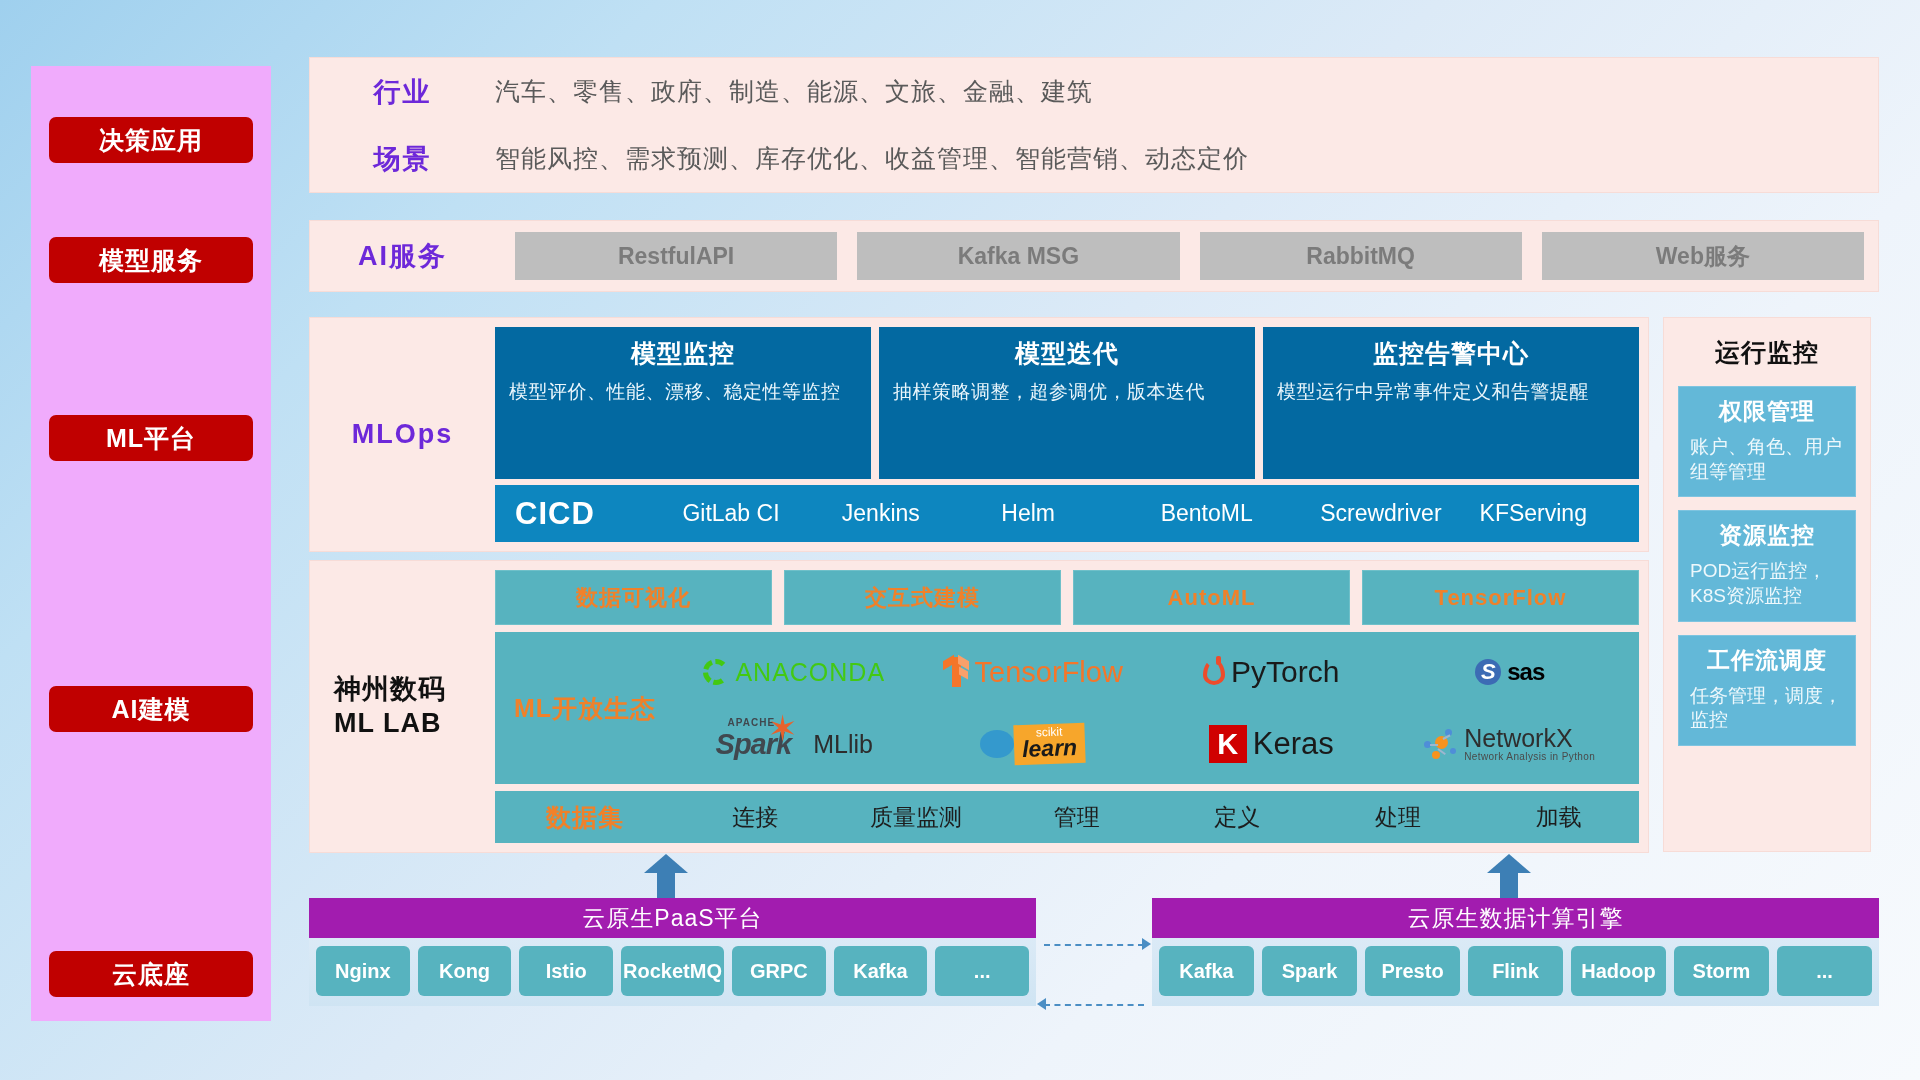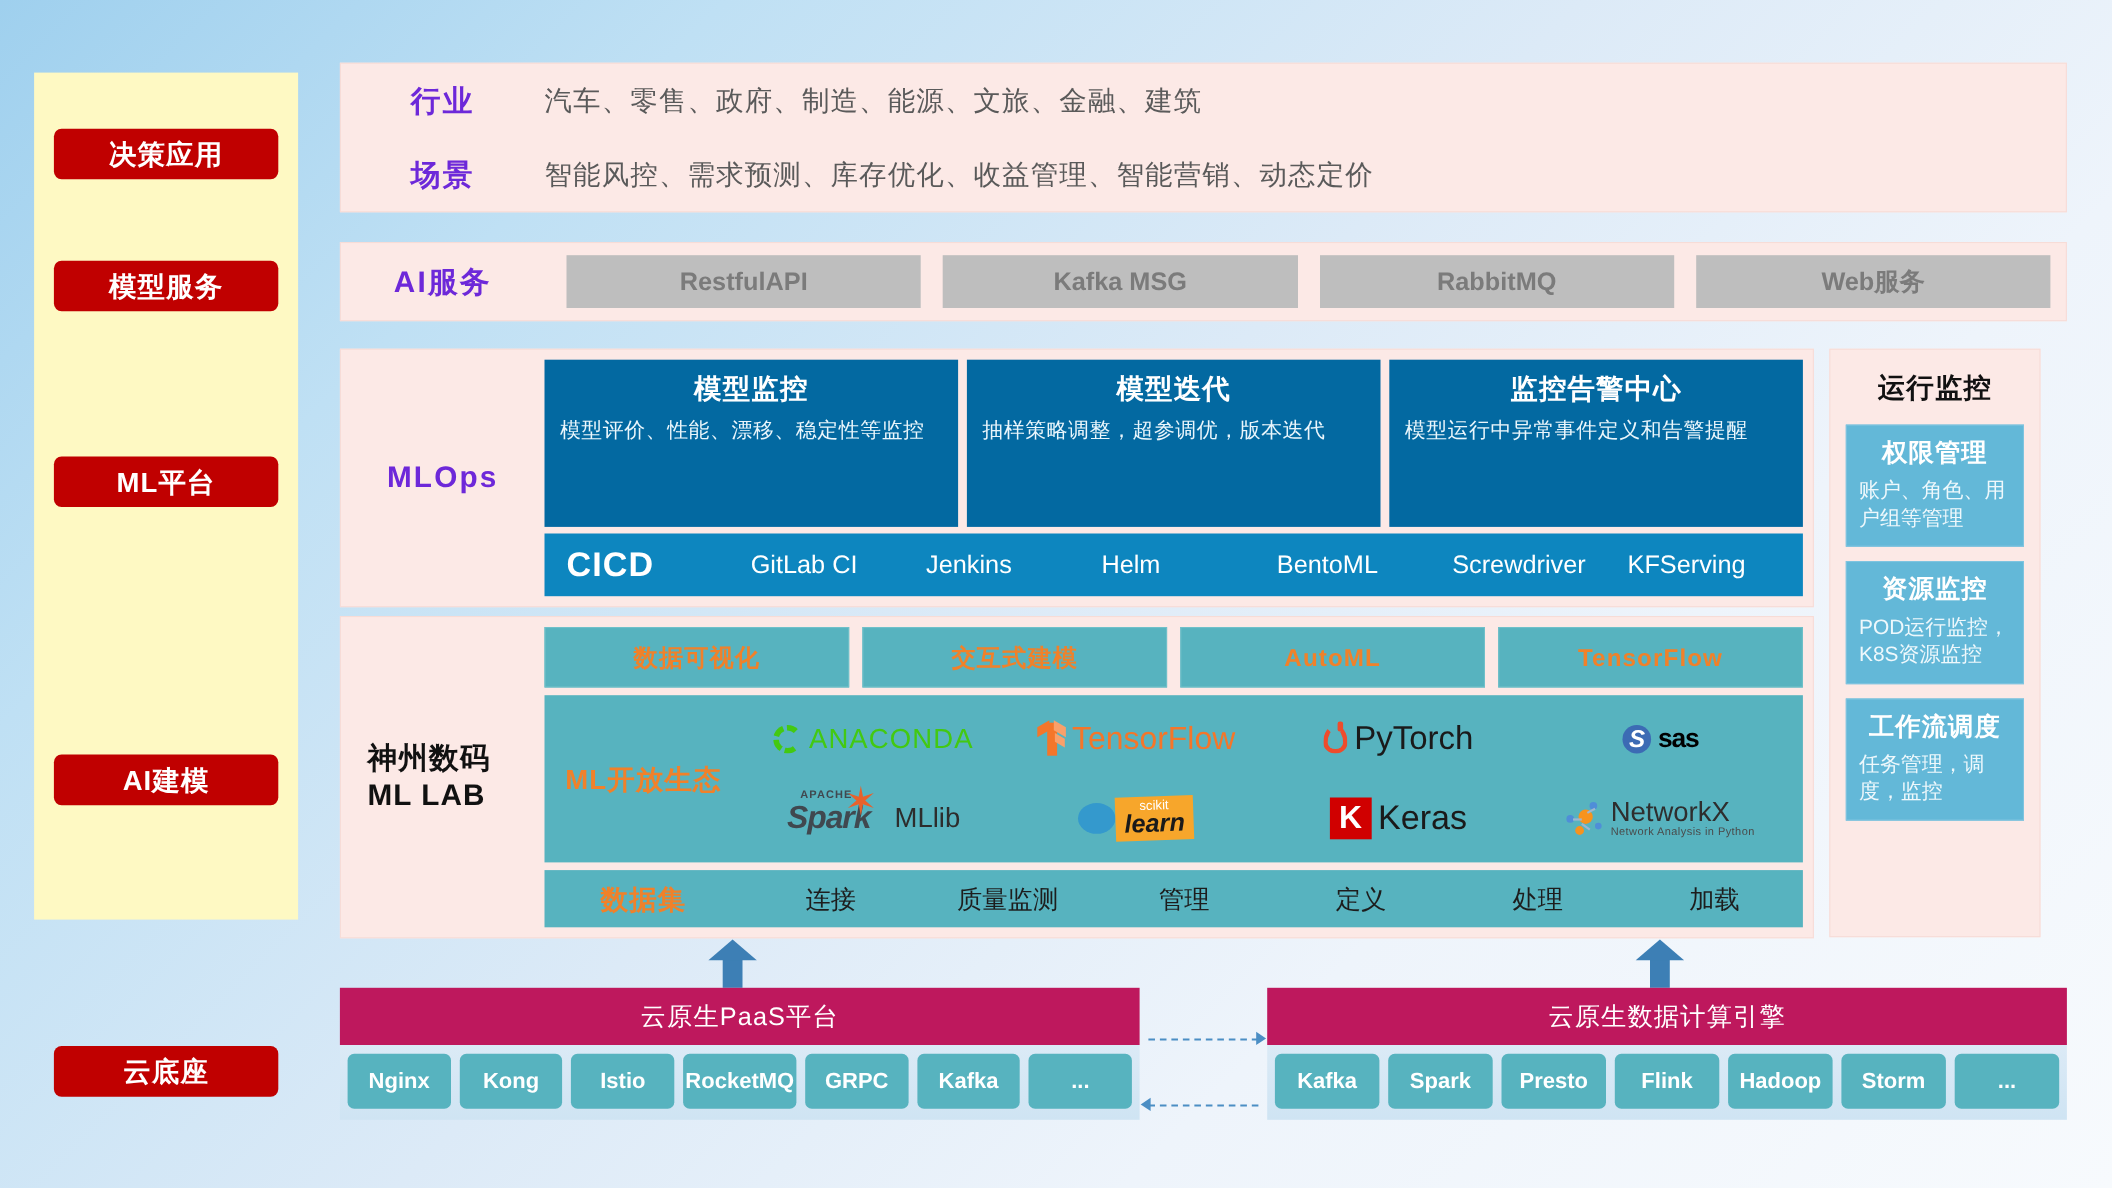--- a/index.html
+++ b/index.html
@@ -11,22 +11,22 @@
   }
   body {
     background: linear-gradient(135deg, #9fd0ee 0%, #bfe0f4 22%, #dceaf7 48%, #eef4fb 70%, #f7fafd 100%);
     position: relative;
   }
 
   
   #left-rail {
     position: absolute;
     left: 31px; top: 66px;
-    width: 240px; height: 770px;
-    background: #fef9c3;
+    width: 240px; height: 955px;
+    background: #f0abfc;
     display: flex; flex-direction: column;
     align-items: center;
   }
   .rail-chip {
     position: absolute;
     left: 18px; width: 204px; height: 46px;
     background: #c00000; border-radius: 7px;
     color: #fff; font-weight: bold; font-size: 25px;
     display: flex; align-items: center; justify-content: center;
     letter-spacing: 1px;
@@ -103,21 +103,21 @@
     color: #fff; font-weight: bold; font-size: 31px; letter-spacing: 1px;
   }
   .cicd-item {
     color: #fff; font-size: 23px;
     white-space: normal; line-height: 1.05;
     max-width: 104px;
   }
 
   
   #band-monitor {
-    left: 1663px; top: 317px; width: 192px; height: 535px;
+    left: 1663px; top: 317px; width: 208px; height: 535px;
     padding: 12px 14px;
     display: flex; flex-direction: column; gap: 13px;
   }
   #monitor-title {
     font-size: 25px; font-weight: bold; color: #111;
     text-align: center; letter-spacing: 1px; margin: 6px 0 4px;
   }
   .mon-card {
     background: #63b8d8; padding: 9px 11px 12px;
     border: 1px solid #7ec4e0;
@@ -263,21 +263,21 @@
   .nx-mark i:nth-child(8) { left: 14px; top: 19px; width: 9px; transform: rotate(36deg); }
   .nx-txt-wrap { line-height: 1; }
   .nx-t1 { color: #2e2e2e; font-size: 25px; }
   .nx-t2 { display: block; color: #4a4a4a; font-size: 10px; letter-spacing: .4px; margin-top: 1px; }
 
   
   .stack { position: absolute; }
   #stack-paas { left: 309px; top: 898px; width: 727px; }
   #stack-data { left: 1152px; top: 898px; width: 727px; }
   .stack-hdr {
-    height: 52px; background: #be185d;
+    height: 40px; background: #a21caf;
     display: flex; align-items: center; justify-content: center;
     color: #fff; font-size: 23px; letter-spacing: 1px;
   }
   .stack-body {
     background: linear-gradient(180deg,#dbeaf6 0%, #cfe4f3 100%);
     padding: 8px 7px 10px; display: flex; gap: 8px;
   }
   .stack-chip {
     flex: 1; height: 50px; background: #57b3bf; border-radius: 6px;
     display: flex; align-items: center; justify-content: center;

